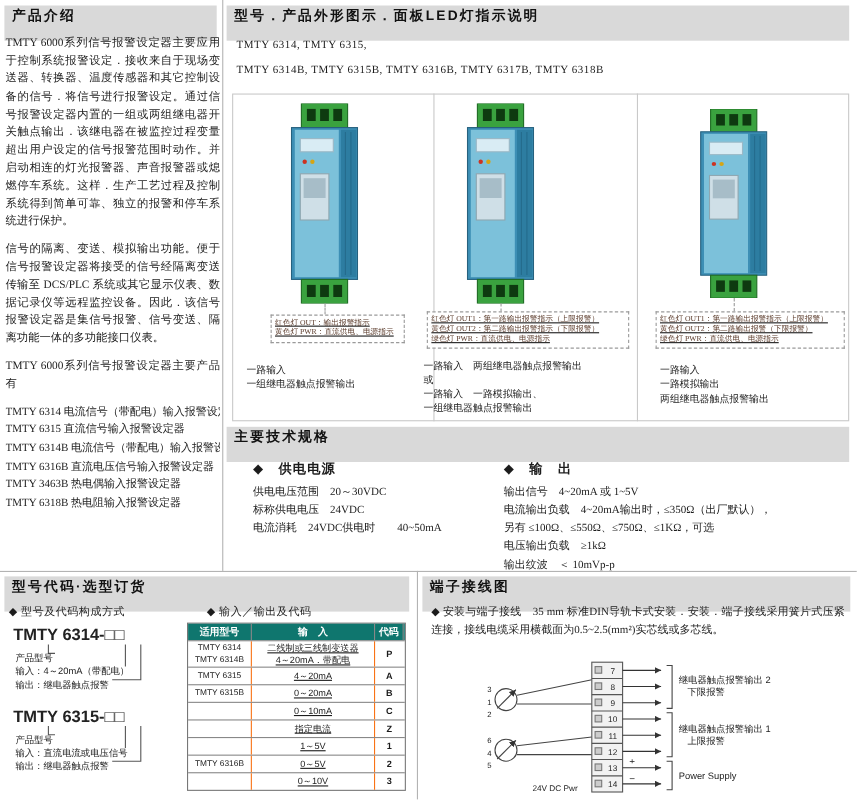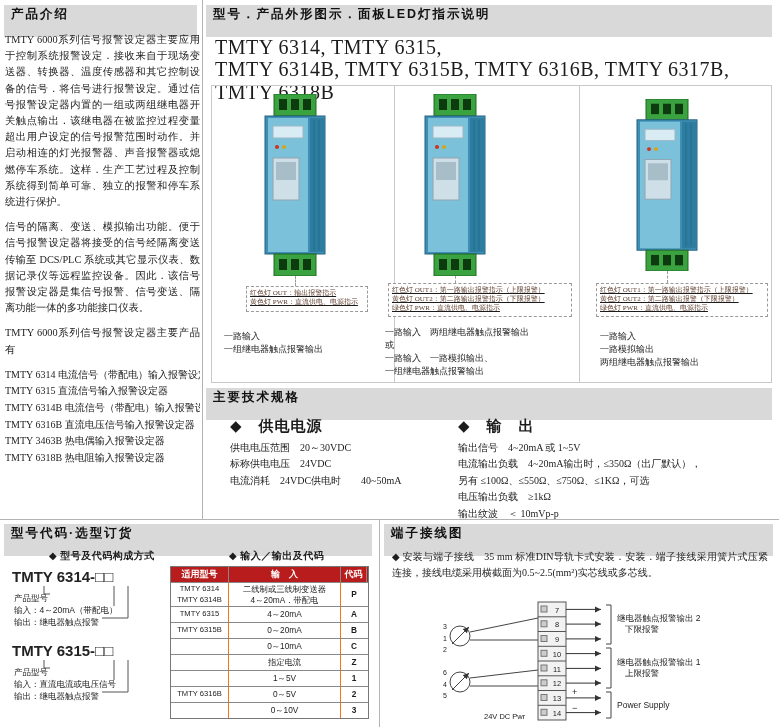--- a/index.html
+++ b/index.html
@@ -14,46 +14,46 @@
   .vline { position:absolute; width:1px; background:#c9c9c9; }
 
   
   .intro-body { position:absolute; left:5px; top:32px; width:195px; height:486px; overflow:hidden;
                 font-size:10.3px; line-height:16.2px; text-align:justify; }
   .intro-body p { margin-bottom:9px; }
   .intro-p3 { margin-top:6px; }
   .product-line { font-size:10px; line-height:16.6px; white-space:nowrap; overflow:hidden; }
 
   
-  .model-line { position:absolute; font-size:20px; letter-spacing:.5px; }
+  .model-line { position:absolute; font-size:10px; letter-spacing:.5px; }
   .module { position:absolute; }
   .dashv { position:absolute; width:0; border-left:1px dashed #9a9a9a; }
   .led-box { position:absolute; border:1px dashed #9a9a9a; padding:2px 3px; background:#fff;text-decoration:underline; }
   .led-line { font-size:7px; line-height:9px; color:#5a3a2a; white-space:nowrap; overflow:hidden; }
   .caption { position:absolute; font-size:9px; line-height:13px; color:#222; }
   .cap-line { white-space:nowrap; }
 
   
   .spec-block { position:absolute; font-size:10px; line-height:16.5px; }
-  .spec-heading { font-weight:bold; font-size:15px; margin-bottom:5px; letter-spacing:1px; }
+  .spec-heading { font-weight:bold; font-size:12px; margin-bottom:5px; letter-spacing:1px; }
   .spec-line { white-space:nowrap; }
 
   
-  .subhead { position:absolute; font-size:10px; font-weight:bold; letter-spacing:.5px;margin-left:41px; }
+  .subhead { position:absolute; font-size:10px; font-weight:normal; letter-spacing:.5px; }
   .tree { position:absolute; }
   .otable { position:absolute; border:1px solid #777; background:#fff;
             font-family:"Liberation Sans","DejaVu Sans",sans-serif; }
-  .thead { display:flex; background:#b91c1c; color:#fff; font-size:9px; font-weight:bold; }
+  .thead { display:flex; background:#0f766e; color:#fff; font-size:9px; font-weight:bold; }
   .thead > div { height:15px; line-height:15px; text-align:center; border-right:1px solid #888; }
   .trow { display:flex; border-top:1px solid #888; }
   .tc { padding:1px 2px; border-right:1px solid #f97316; font-size:8.3px; line-height:10.5px;
         white-space:pre-line; display:flex; align-items:center; justify-content:center;
         text-align:center; min-height:15px; }
   .tc-model { width:58px; font-size:7.6px; }
-  .tc-input { width:112px; }
+  .tc-input { width:112px;text-decoration:underline; }
   .tc-code  { width:26px; border-right:none; font-weight:bold; }
   .th-model { width:58px; } .th-input { width:112px; } .th-code { width:26px; border-right:none; }
 
   
   .wiring-note { position:absolute; font-size:10px; line-height:15.5px; text-align:justify; }
   .wiring-svg { position:absolute; }
   svg text { font-family:"Liberation Sans","DejaVu Sans",sans-serif; fill:#222; }
 </style>
 </head>
 <body>

